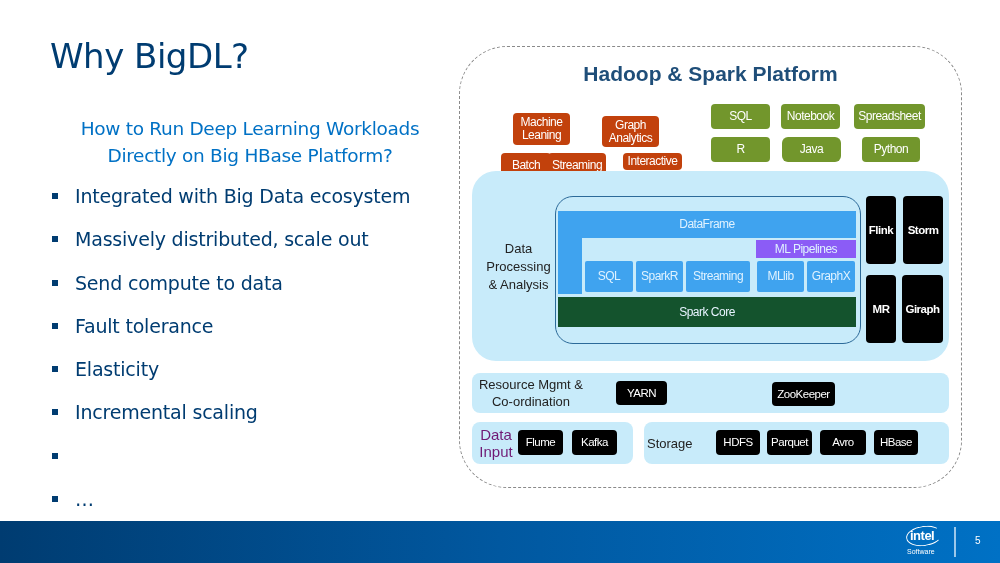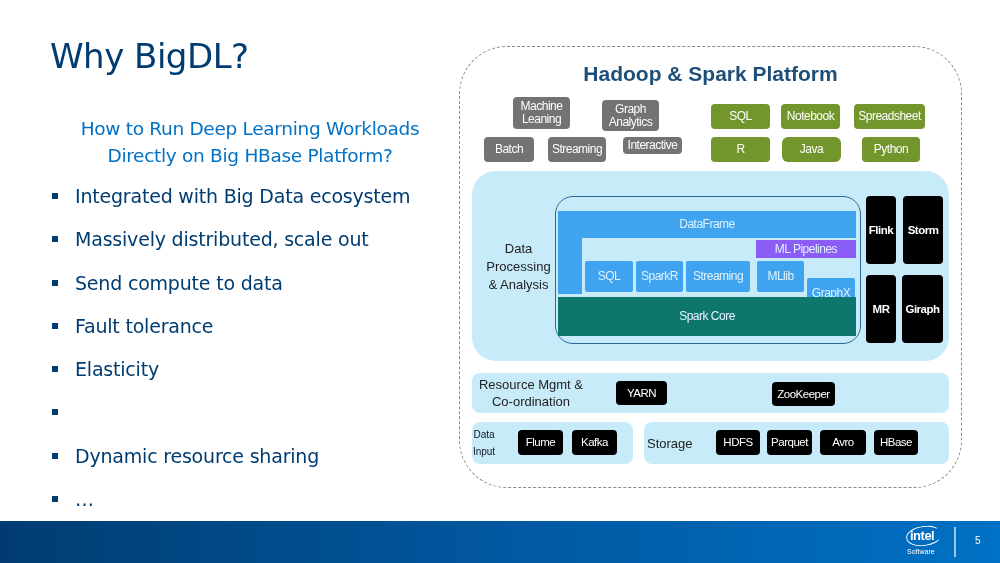--- a/index.html
+++ b/index.html
@@ -8,37 +8,37 @@
   #title { left:50px; top:36px; font-size:34px; color:#003c71; font-family:"DejaVu Sans", sans-serif; letter-spacing:-0.5px; }
   #subtitle { left:50px; top:115px; font-size:18.5px; line-height:27px; color:#0071c5; width:400px; letter-spacing:-0.3px; }
   ul#bullets { position:absolute; left:50px; top:183px; margin:0; padding:0; list-style:none; }
   ul#bullets li { position:relative; height:43.3px; font-size:19px; color:#003c71; padding-left:25px; line-height:26px; letter-spacing:-0.2px; }
   ul#bullets li .sq { position:absolute; left:2px; top:10px; width:6px; height:6px; background:#003c71; }
 
   
   #frame { left:459px; top:46px; width:503px; height:442px; border:1.3px dashed #8a8a8a; border-radius:48px; box-sizing:border-box; }
   #dtitle { left:459px; top:62px; width:503px; font-family:"Liberation Sans", sans-serif; font-weight:bold; font-size:21px; color:#1f4e79; }
   .btn { position:absolute; display:flex; align-items:center; justify-content:center; text-align:center; color:#fff; font-family:"Liberation Sans", sans-serif; font-size:12px; line-height:13px; border-radius:4px; box-sizing:border-box; letter-spacing:-0.5px; }
-  .gold { background:#737373; }
+  .gold { background:#c2410c;margin-top:16px; }
   .green { background:#72962c; }
   .dark { background:#000000; }
   .mid { background:#3fa3ef; }
 
   #dpa { left:472px; top:171px; width:477px; height:190px; background:#c8ebfa; border-radius:24px; }
   #dpaLabel { left:481px; top:240px; font-family:"Liberation Sans", sans-serif; font-size:13px; line-height:18px; color:#222; }
   #sparkBox { left:555px; top:196px; width:306px; height:148px; border:1px solid #2c6a99; border-radius:18px; box-sizing:border-box; }
   #dfTop { left:558px; top:211px; width:298px; height:27px; background:#3fa3ef; color:#dff2ff; font-size:12px; }
   #dfLeft { left:558px; top:211px; width:24px; height:83px; background:#3fa3ef; }
   #mlp { left:756px; top:240px; width:100px; height:18px; background:#8b5cf6; color:#dff2ff; font-size:12px; border-radius:0; }
-  #sparkCore { left:558px; top:297px; width:298px; height:39px; background:#0f766e; color:#e8f4ff; font-size:12px; border-radius:0; }
+  #sparkCore { left:558px; top:297px; width:298px; height:30px; background:#14532d; color:#e8f4ff; font-size:12px; border-radius:0; }
 
   #res { left:472px; top:373px; width:477px; height:40px; background:#c8ebfa; border-radius:8px; }
   #resLabel { left:476px; top:376px; font-family:"Liberation Sans", sans-serif; font-size:13px; line-height:17px; color:#222; }
   #inp { left:472px; top:422px; width:161px; height:42px; background:#c8ebfa; border-radius:8px; }
-  #inpLabel { left:464px; top:426px; font-family:"Liberation Sans", sans-serif; font-size:10px; line-height:17px; color:#0f172a; }
+  #inpLabel { left:476px; top:426px; font-family:"Liberation Sans", sans-serif; font-size:15px; line-height:17px; color:#701a75; }
   #sto { left:644px; top:422px; width:305px; height:42px; background:#c8ebfa; border-radius:8px; }
   #stoLabel { left:647px; top:436px; font-family:"Liberation Sans", sans-serif; font-size:13px; color:#222; }
 
   #footer { left:0; top:521px; width:1000px; height:42px; background:linear-gradient(90deg,#003c71 0%,#0158a0 50%,#0071c5 100%); }
   #logo { left:906px; top:526px; width:38px; height:32px; color:#fff; font-family:"Liberation Sans", sans-serif; }
   #logo .oval { position:absolute; left:0; top:0; width:36px; height:20px; border:1.5px solid #fff; border-radius:50%; border-right-color:transparent; box-sizing:border-box; transform:rotate(-8deg); }
   #logo .word { position:absolute; left:4px; top:2px; font-size:13px; font-weight:bold; letter-spacing:-0.5px; }
   #logo .sw { position:absolute; left:1px; top:22px; font-size:7px; }
   #fdiv { left:954px; top:527px; width:1.5px; height:30px; background:#9cc8ea; }
   #pagenum { left:975px; top:535px; font-size:10px; color:#fff; font-family:"Liberation Sans", sans-serif; }
@@ -48,52 +48,52 @@
 
 <div class="abs" id="title">Why BigDL?</div>
 <div class="abs" id="subtitle">How to Run Deep Learning Workloads Directly on Big HBase Platform?</div>
 
 <ul id="bullets">
   <li><span class="sq"></span><span>Integrated with Big Data ecosystem</span></li>
   <li><span class="sq"></span><span>Massively distributed, scale out</span></li>
   <li><span class="sq"></span><span>Send compute to data</span></li>
   <li><span class="sq"></span><span>Fault tolerance</span></li>
   <li><span class="sq"></span><span>Elasticity</span></li>
+  <li><span class="sq"></span><span>Incremental scaling</span></li>
   <li><span class="sq"></span></li>
-  <li><span class="sq"></span><span>Dynamic resource sharing</span></li>
   <li><span class="sq"></span><span>…</span></li>
 </ul>
 
 <div class="abs" id="frame"></div>
 <div class="abs" id="dtitle">Hadoop &amp; Spark Platform</div>
 
 <div class="btn gold" style="left:513px;top:97px;width:57px;height:32px;">Machine Leaning</div>
 <div class="btn gold" style="left:602px;top:100px;width:57px;height:31px;">Graph Analytics</div>
-<div class="btn gold" style="left:484px;top:137px;width:50px;height:25px;">Batch</div>
+<div class="btn gold" style="left:501px;top:137px;width:50px;height:25px;">Batch</div>
 <div class="btn gold" style="left:548px;top:137px;width:58px;height:25px;">Streaming</div>
 <div class="btn gold" style="left:623px;top:137px;width:59px;height:17px;">Interactive</div>
 
 <div class="btn green" style="left:711px;top:104px;width:59px;height:25px;">SQL</div>
 <div class="btn green" style="left:781px;top:104px;width:59px;height:25px;text-align:right;">Notebook</div>
 <div class="btn green" style="left:854px;top:104px;width:71px;height:25px;">Spreadsheet</div>
 <div class="btn green" style="left:711px;top:137px;width:59px;height:25px;">R</div>
 <div class="btn green" style="left:782px;top:137px;width:59px;height:25px;border-radius:6px;">Java</div>
 <div class="btn green" style="left:862px;top:137px;width:58px;height:25px;">Python</div>
 
 <div class="abs" id="dpa"></div>
 <div class="abs" id="dpaLabel" style="width:75px;">Data Processing &amp; Analysis</div>
 <div class="abs" id="sparkBox"></div>
 <div class="abs" id="dfLeft"></div>
 <div class="btn" id="dfTop" style="border-radius:0;">DataFrame</div>
 <div class="btn" id="mlp">ML Pipelines</div>
 <div class="btn mid" style="left:585px;top:261px;width:48px;height:31px;border-radius:2px;color:#dff2ff;">SQL</div>
 <div class="btn mid" style="left:636px;top:261px;width:47px;height:31px;border-radius:2px;color:#dff2ff;">SparkR</div>
 <div class="btn mid" style="left:686px;top:261px;width:64px;height:31px;border-radius:2px;color:#dff2ff;">Streaming</div>
 <div class="btn mid" style="left:757px;top:261px;width:47px;height:31px;border-radius:2px;color:#dff2ff;">MLlib</div>
-<div class="btn mid" style="left:807px;top:278px;width:48px;height:31px;border-radius:2px;color:#dff2ff;">GraphX</div>
+<div class="btn mid" style="left:807px;top:261px;width:48px;height:31px;border-radius:2px;color:#dff2ff;">GraphX</div>
 <div class="btn" id="sparkCore">Spark Core</div>
 
 <div class="btn dark" style="left:866px;top:196px;width:30px;height:68px;font-weight:bold;font-size:11.5px;border-radius:4px;">Flink</div>
 <div class="btn dark" style="left:903px;top:196px;width:40px;height:68px;font-weight:bold;font-size:11.5px;border-radius:4px;">Storm</div>
 <div class="btn dark" style="left:866px;top:275px;width:30px;height:68px;font-weight:bold;font-size:11.5px;border-radius:4px;">MR</div>
 <div class="btn dark" style="left:902px;top:275px;width:41px;height:68px;font-weight:bold;font-size:11.5px;border-radius:4px;">Giraph</div>
 
 <div class="abs" id="res"></div>
 <div class="abs" id="resLabel" style="width:110px;">Resource Mgmt &amp; Co-ordination</div>
 <div class="btn dark" style="left:616px;top:381px;width:51px;height:24px;font-size:11.5px;">YARN</div>

